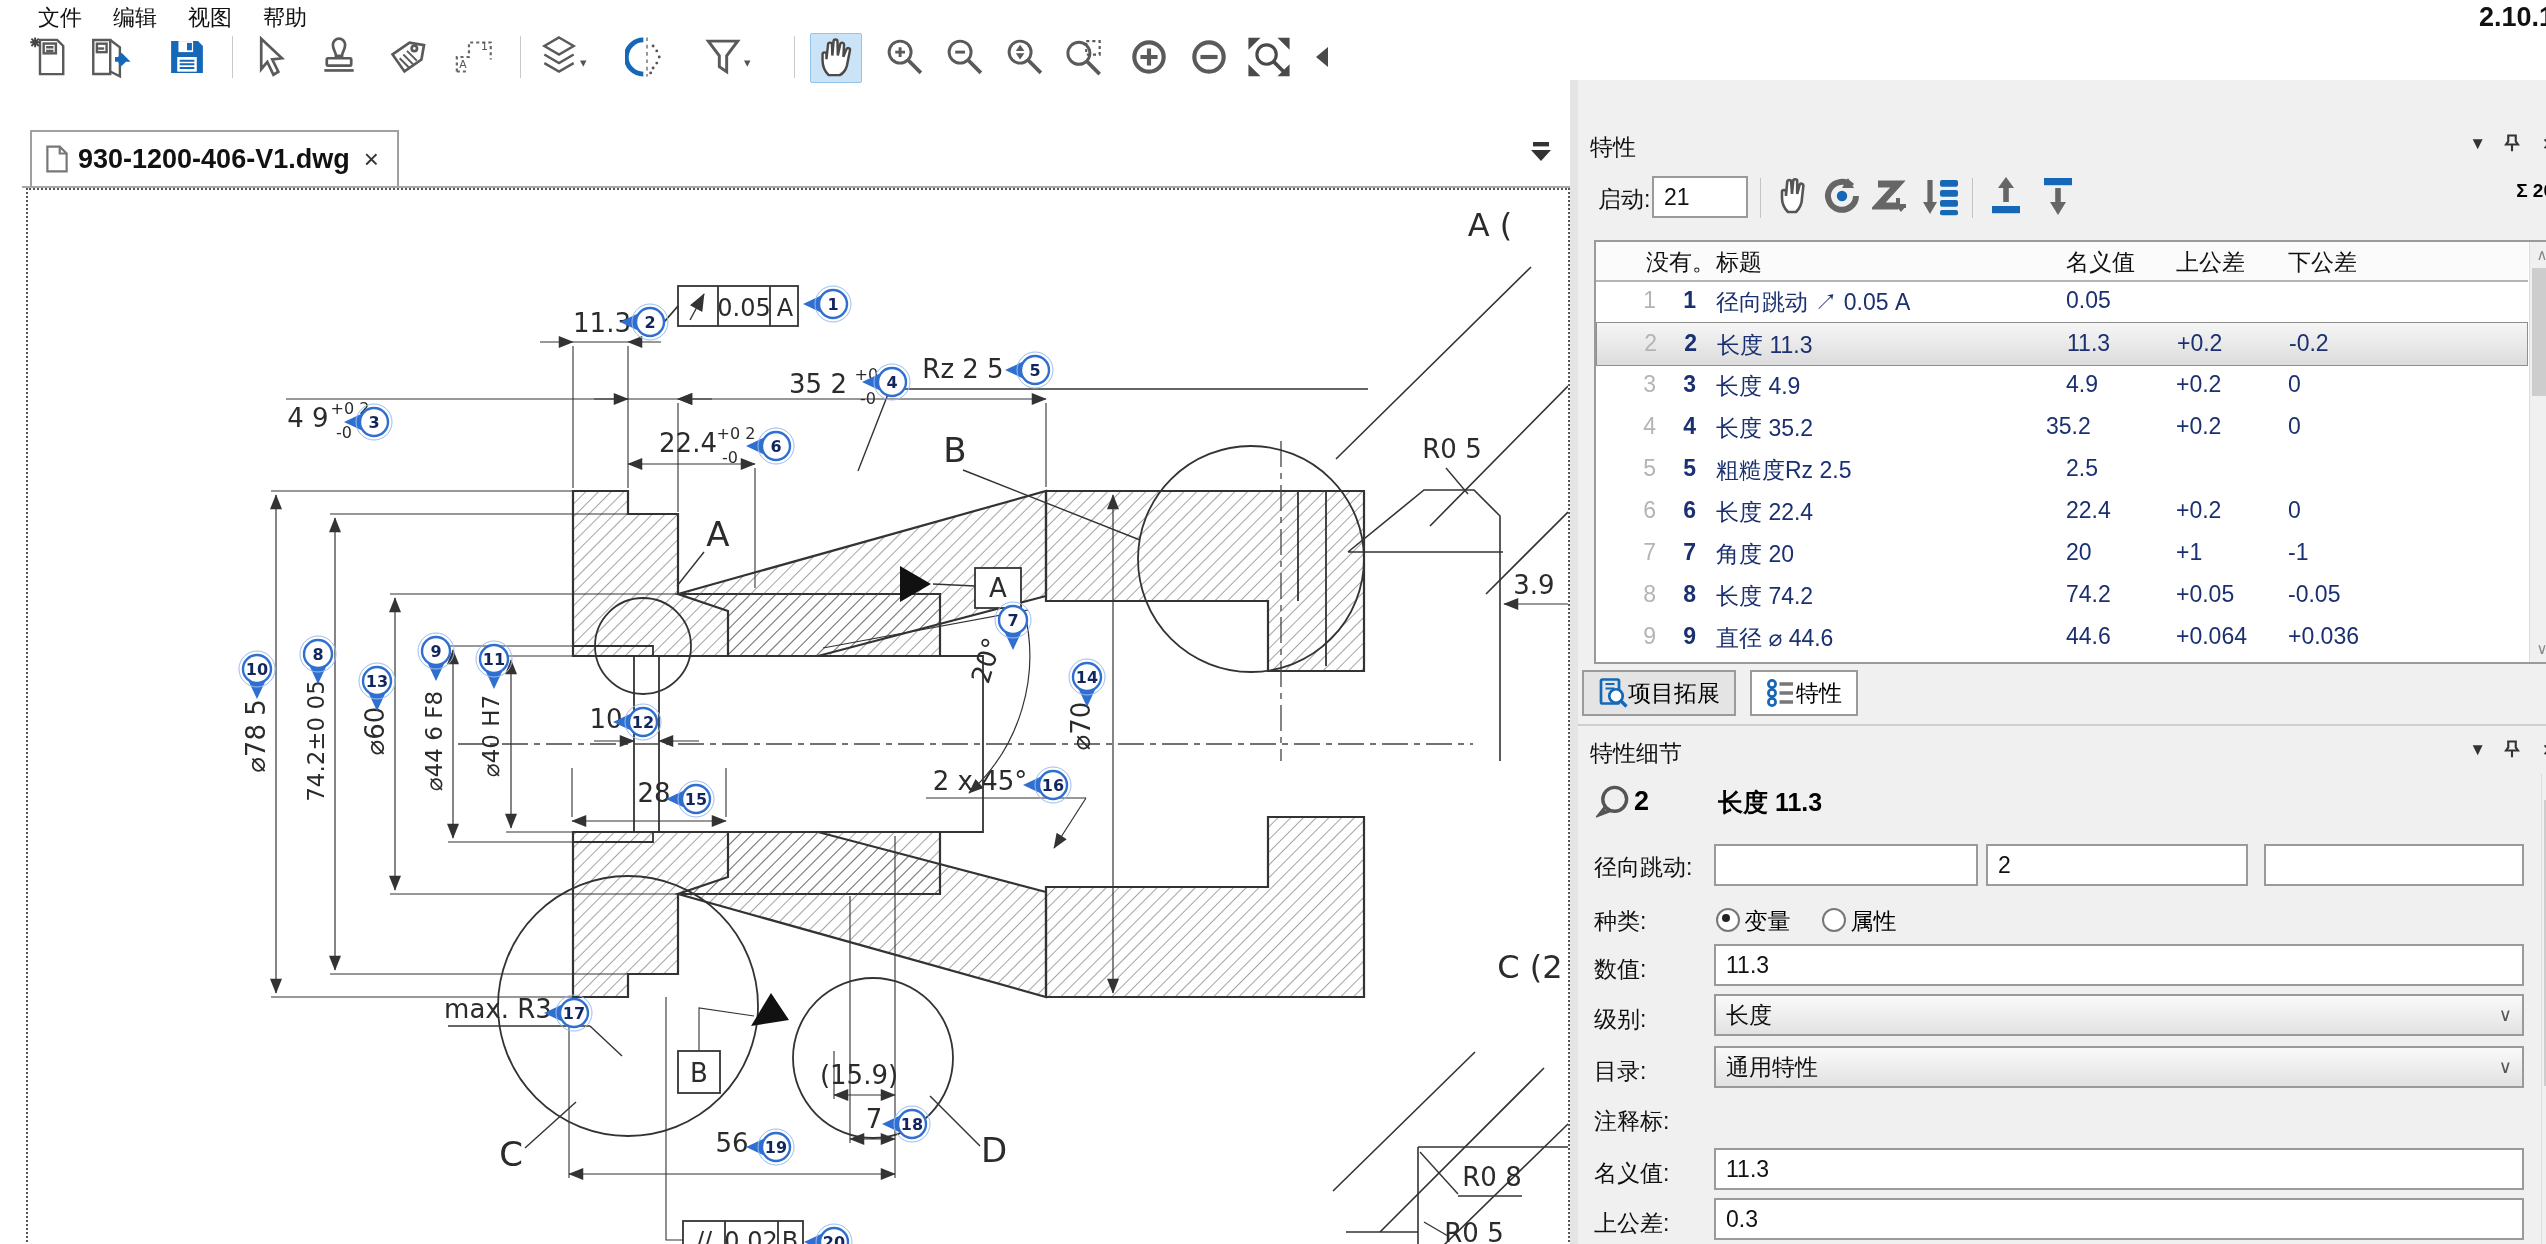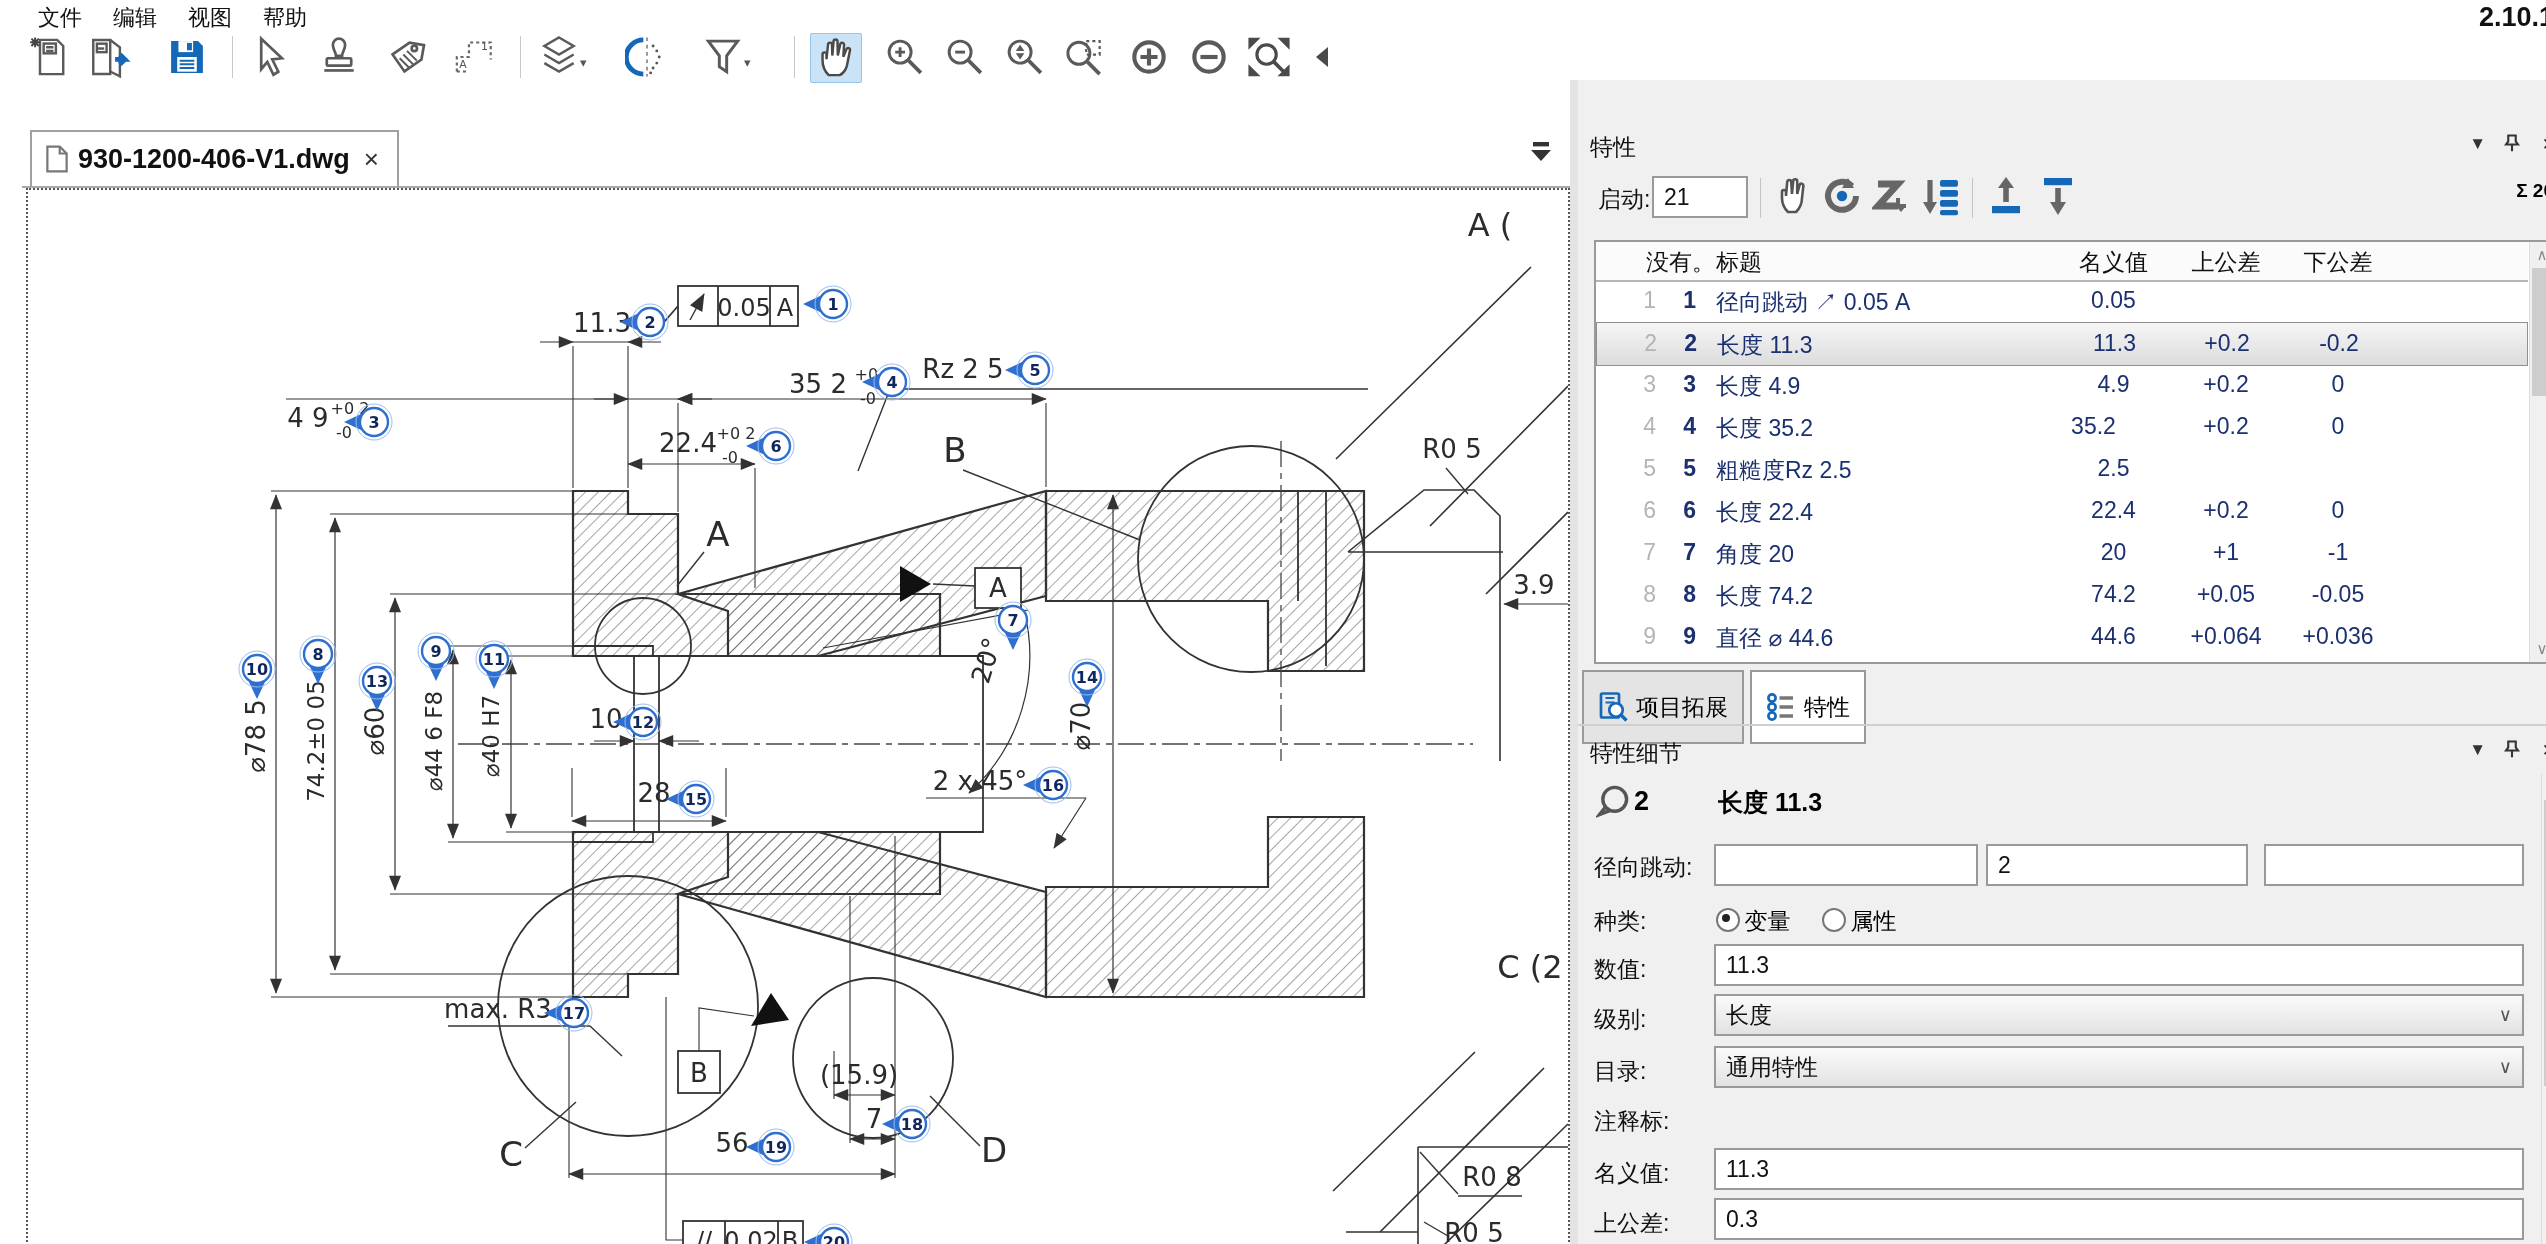--- a/index.html
+++ b/index.html
@@ -33,26 +33,26 @@
   .inp{position:absolute;background:#fff;border:2px solid #9a9a9a;font-size:23px;color:#111;padding:0 10px;display:flex;align-items:center;}
   .combo{position:absolute;background:linear-gradient(#fafafa,#e2e2e2);border:2px solid #9a9a9a;font-size:23px;color:#111;padding:0 10px;display:flex;align-items:center;}
   .combo .chev{position:absolute;right:10px;color:#555;font-size:18px;}
   
   #ptable{position:absolute;left:16px;top:160px;width:958px;height:420px;background:#fff;border:2px solid #9a9a9a;}
   .thead{position:absolute;left:0;top:0;right:26px;height:38px;background:#fbfbfb;border-bottom:2px solid #b5b5b5;font-size:23px;color:#111;}
   .trow{position:absolute;left:0;right:26px;height:42px;font-size:23px;color:#1a3070;}
   .trow.sel{background:linear-gradient(#f6f6f6,#dcdcdc);border:1px solid #8f8f8f;}
   .tc{position:absolute;top:7px;white-space:nowrap;}
   .tc.gray{color:#b4b4b4;}
-  .tc.r{text-align:center;}
+  .tc.r{text-align:left;}
   .vscroll{position:absolute;right:0;width:24px;background:#f0f0f0;border-left:1px solid #dcdcdc;}
   .vthumb{position:absolute;left:2px;width:20px;background:#cdcdcd;}
   .varrow{position:absolute;left:0;width:24px;text-align:center;color:#888;font-size:15px;}
   
-  .btab{position:absolute;top:0;height:42px;display:flex;align-items:center;gap:8px;padding:14px 14px;font-size:23px;border:2px solid #9a9a9a;}
+  .btab{position:absolute;top:0;height:42px;display:flex;align-items:center;padding:0 14px;font-size:23px;border:2px solid #9a9a9a;}
   
   .radio{display:inline-block;width:20px;height:20px;border:2px solid #777;border-radius:50%;background:#fff;position:relative;vertical-align:-3px;}
   .radio.on::after{content:"";position:absolute;left:4px;top:4px;width:8px;height:8px;border-radius:50%;background:#222;}
   svg text{font-family:"DejaVu Sans",sans-serif;}
 </style>
 </head>
 <body>
 
 <div id="app">
 

